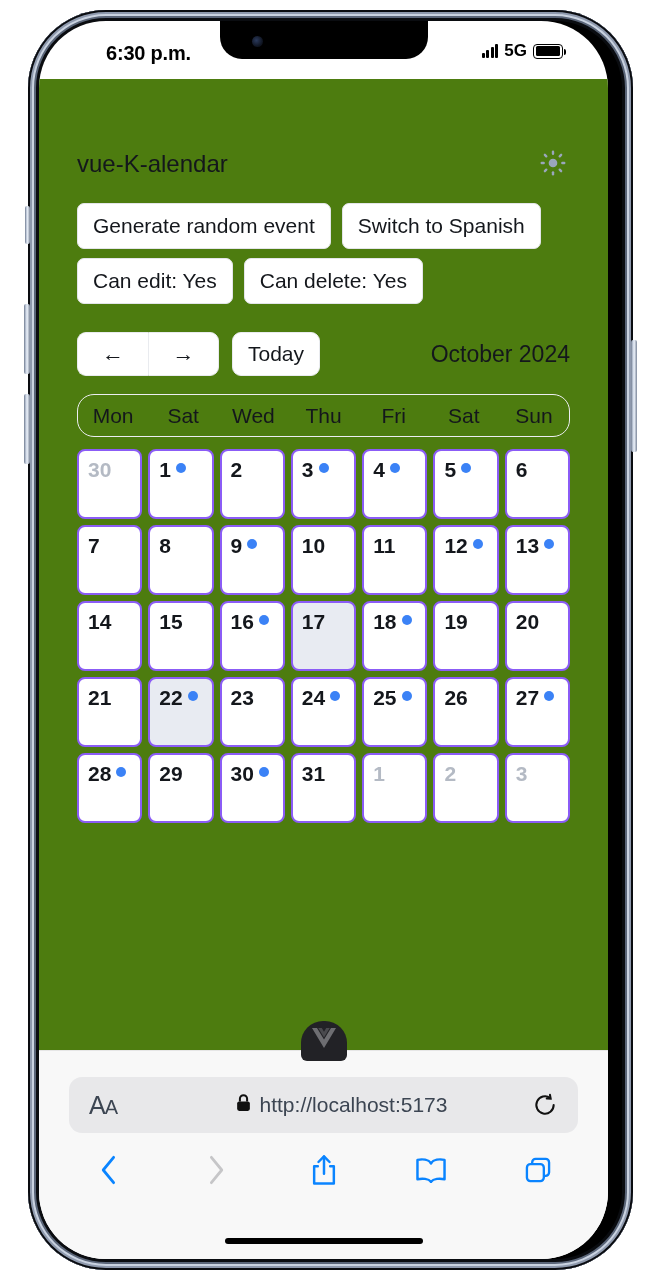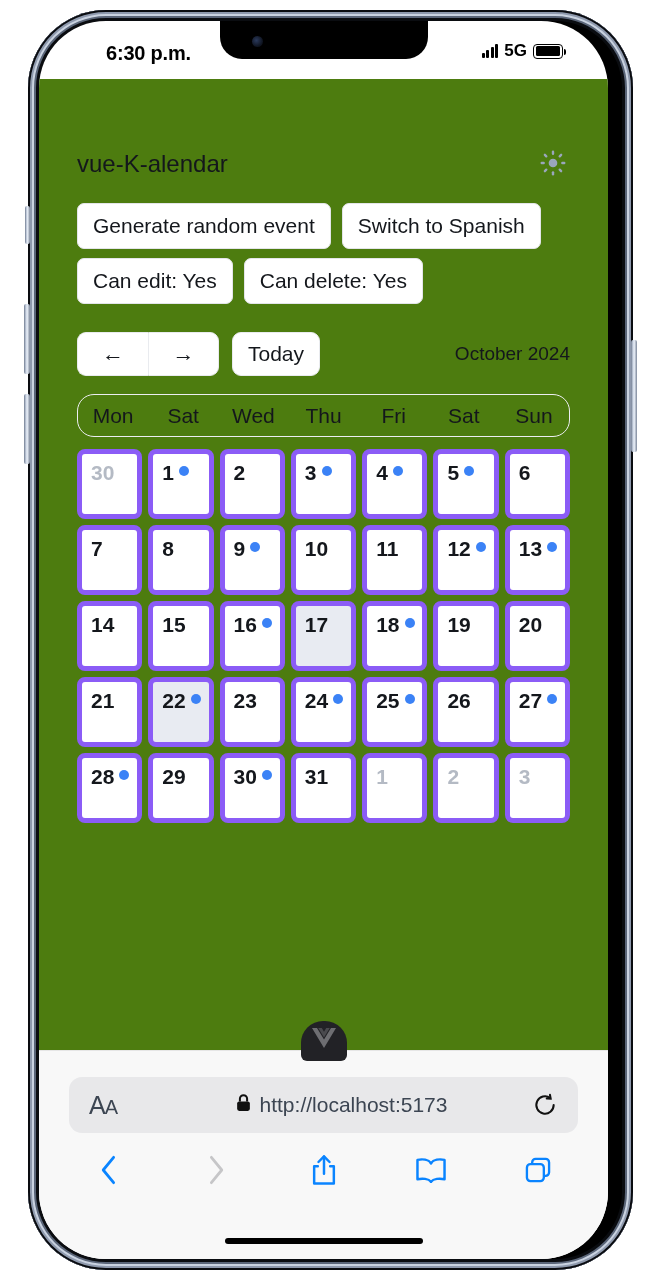--- a/index.html
+++ b/index.html
@@ -193,21 +193,21 @@
     border-radius: 9px;
     height: 44px;
     padding: 8px 15px;
     font-size: 21px;
     color: #14171c;
     cursor: pointer;
     font-family: "Liberation Sans", sans-serif;
   }
   #month-label {
     margin-left: auto;
-    font-size: 19px;
+    font-size: 23px;
     color: #14171c;
   }
 
   
   #weekday-header {
     margin: 18px 38px 0 38px;
     border: 1px solid #eceef1;
     border-radius: 17px;
     display: grid;
     grid-template-columns: repeat(7, 1fr);
@@ -224,21 +224,21 @@
   #day-grid {
     margin: 12px 38px 0 38px;
     display: grid;
     grid-template-columns: repeat(7, 1fr);
     gap: 6px;
   }
   .day-cell {
     position: relative;
     height: 70px;
     background: #ffffff;
-    border: 5px solid #8b5cf6;
+    border: 2px solid #8b5cf6;
     border-radius: 8px;
     padding: 8px 0 0 9px;
     cursor: pointer;
     display: flex;
     align-items: flex-start;
     gap: 5px;
   }
   .day-cell.selected { background: #e8ebf2; }
   .day-number {
     font-size: 21px;

